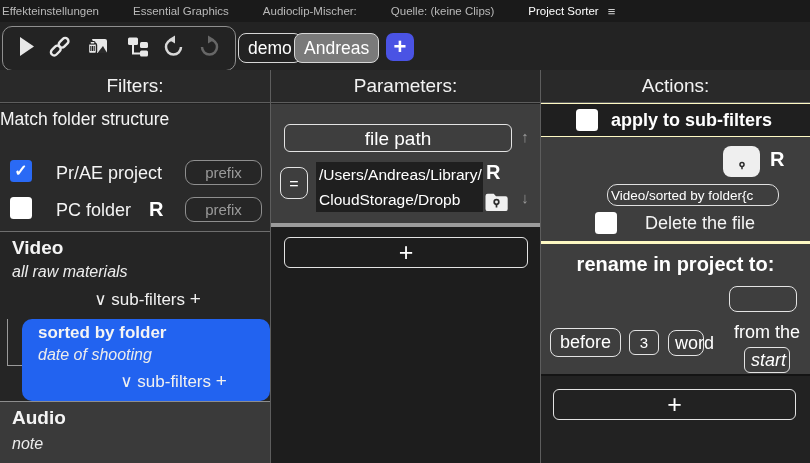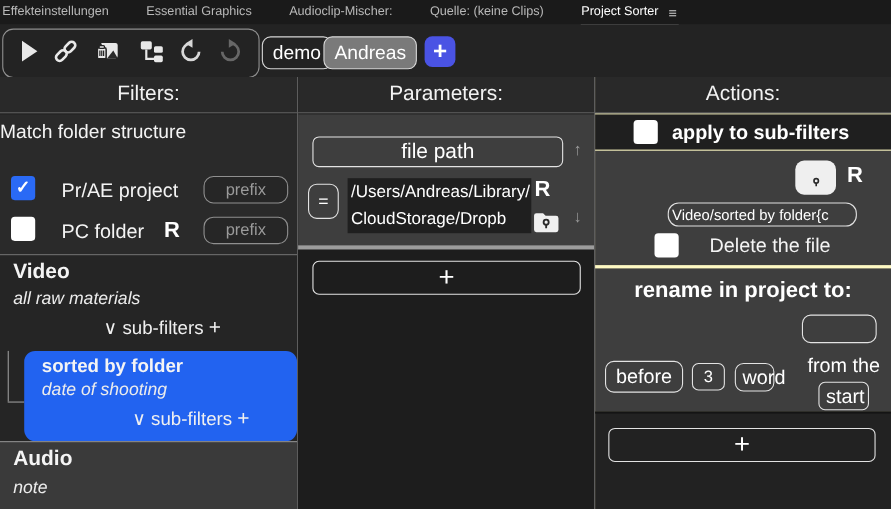--- a/index.html
+++ b/index.html
@@ -90,21 +90,21 @@
   .a-block1 .cb{position:absolute;left:54px;top:75px;}
   .del-label{position:absolute;left:104px;top:75px;font-size:18px;line-height:22px;color:#f4f4f4;}
   .a-block2{position:absolute;top:174px;left:0;right:0;height:130px;background:#3e3e3e;}
   .rename-label{position:absolute;top:9px;left:0;right:0;text-align:center;font-size:20px;font-weight:bold;}
   .ren-input1{position:absolute;left:12px;top:42px;width:160px;height:26px;border-radius:8px;text-align:center;font-size:16px;}
   .ren-input2{position:absolute;left:188px;top:42px;width:68px;height:26px;border-radius:8px;text-align:center;font-size:16px;}
   .before-btn{position:absolute;left:9px;top:84px;width:71px;height:29px;font-size:18px;border-radius:8px;}
   .count-input{position:absolute;left:88px;top:86px;width:30px;height:25px;border-radius:6px;text-align:center;font-size:15px;border-width:1px;}
   .word-btn{position:absolute;left:127px;top:86px;width:36px;height:26px;font-size:18px;border-radius:8px;}
   .fromthe{position:absolute;left:186px;top:78px;width:80px;text-align:center;font-size:18px;}
-  .start-btn{position:absolute;left:203px;top:103px;width:46px;height:26px;font-size:18px;border-radius:6px;border-width:1px;}
+  .start-btn{position:absolute;left:203px;top:103px;width:46px;height:26px;font-size:18px;border-radius:6px;border-width:1px;font-style:italic;}
   .a-bottom{position:absolute;top:304px;left:0;right:0;bottom:0;background:#222;border-top:2px solid #141414;}
 </style>
 </head>
 <body>
 
 <div id="app">
 
   <div class="tabbar">
     <span class="tab">Effekteinstellungen</span>
     <span class="tab">Essential Graphics</span>

